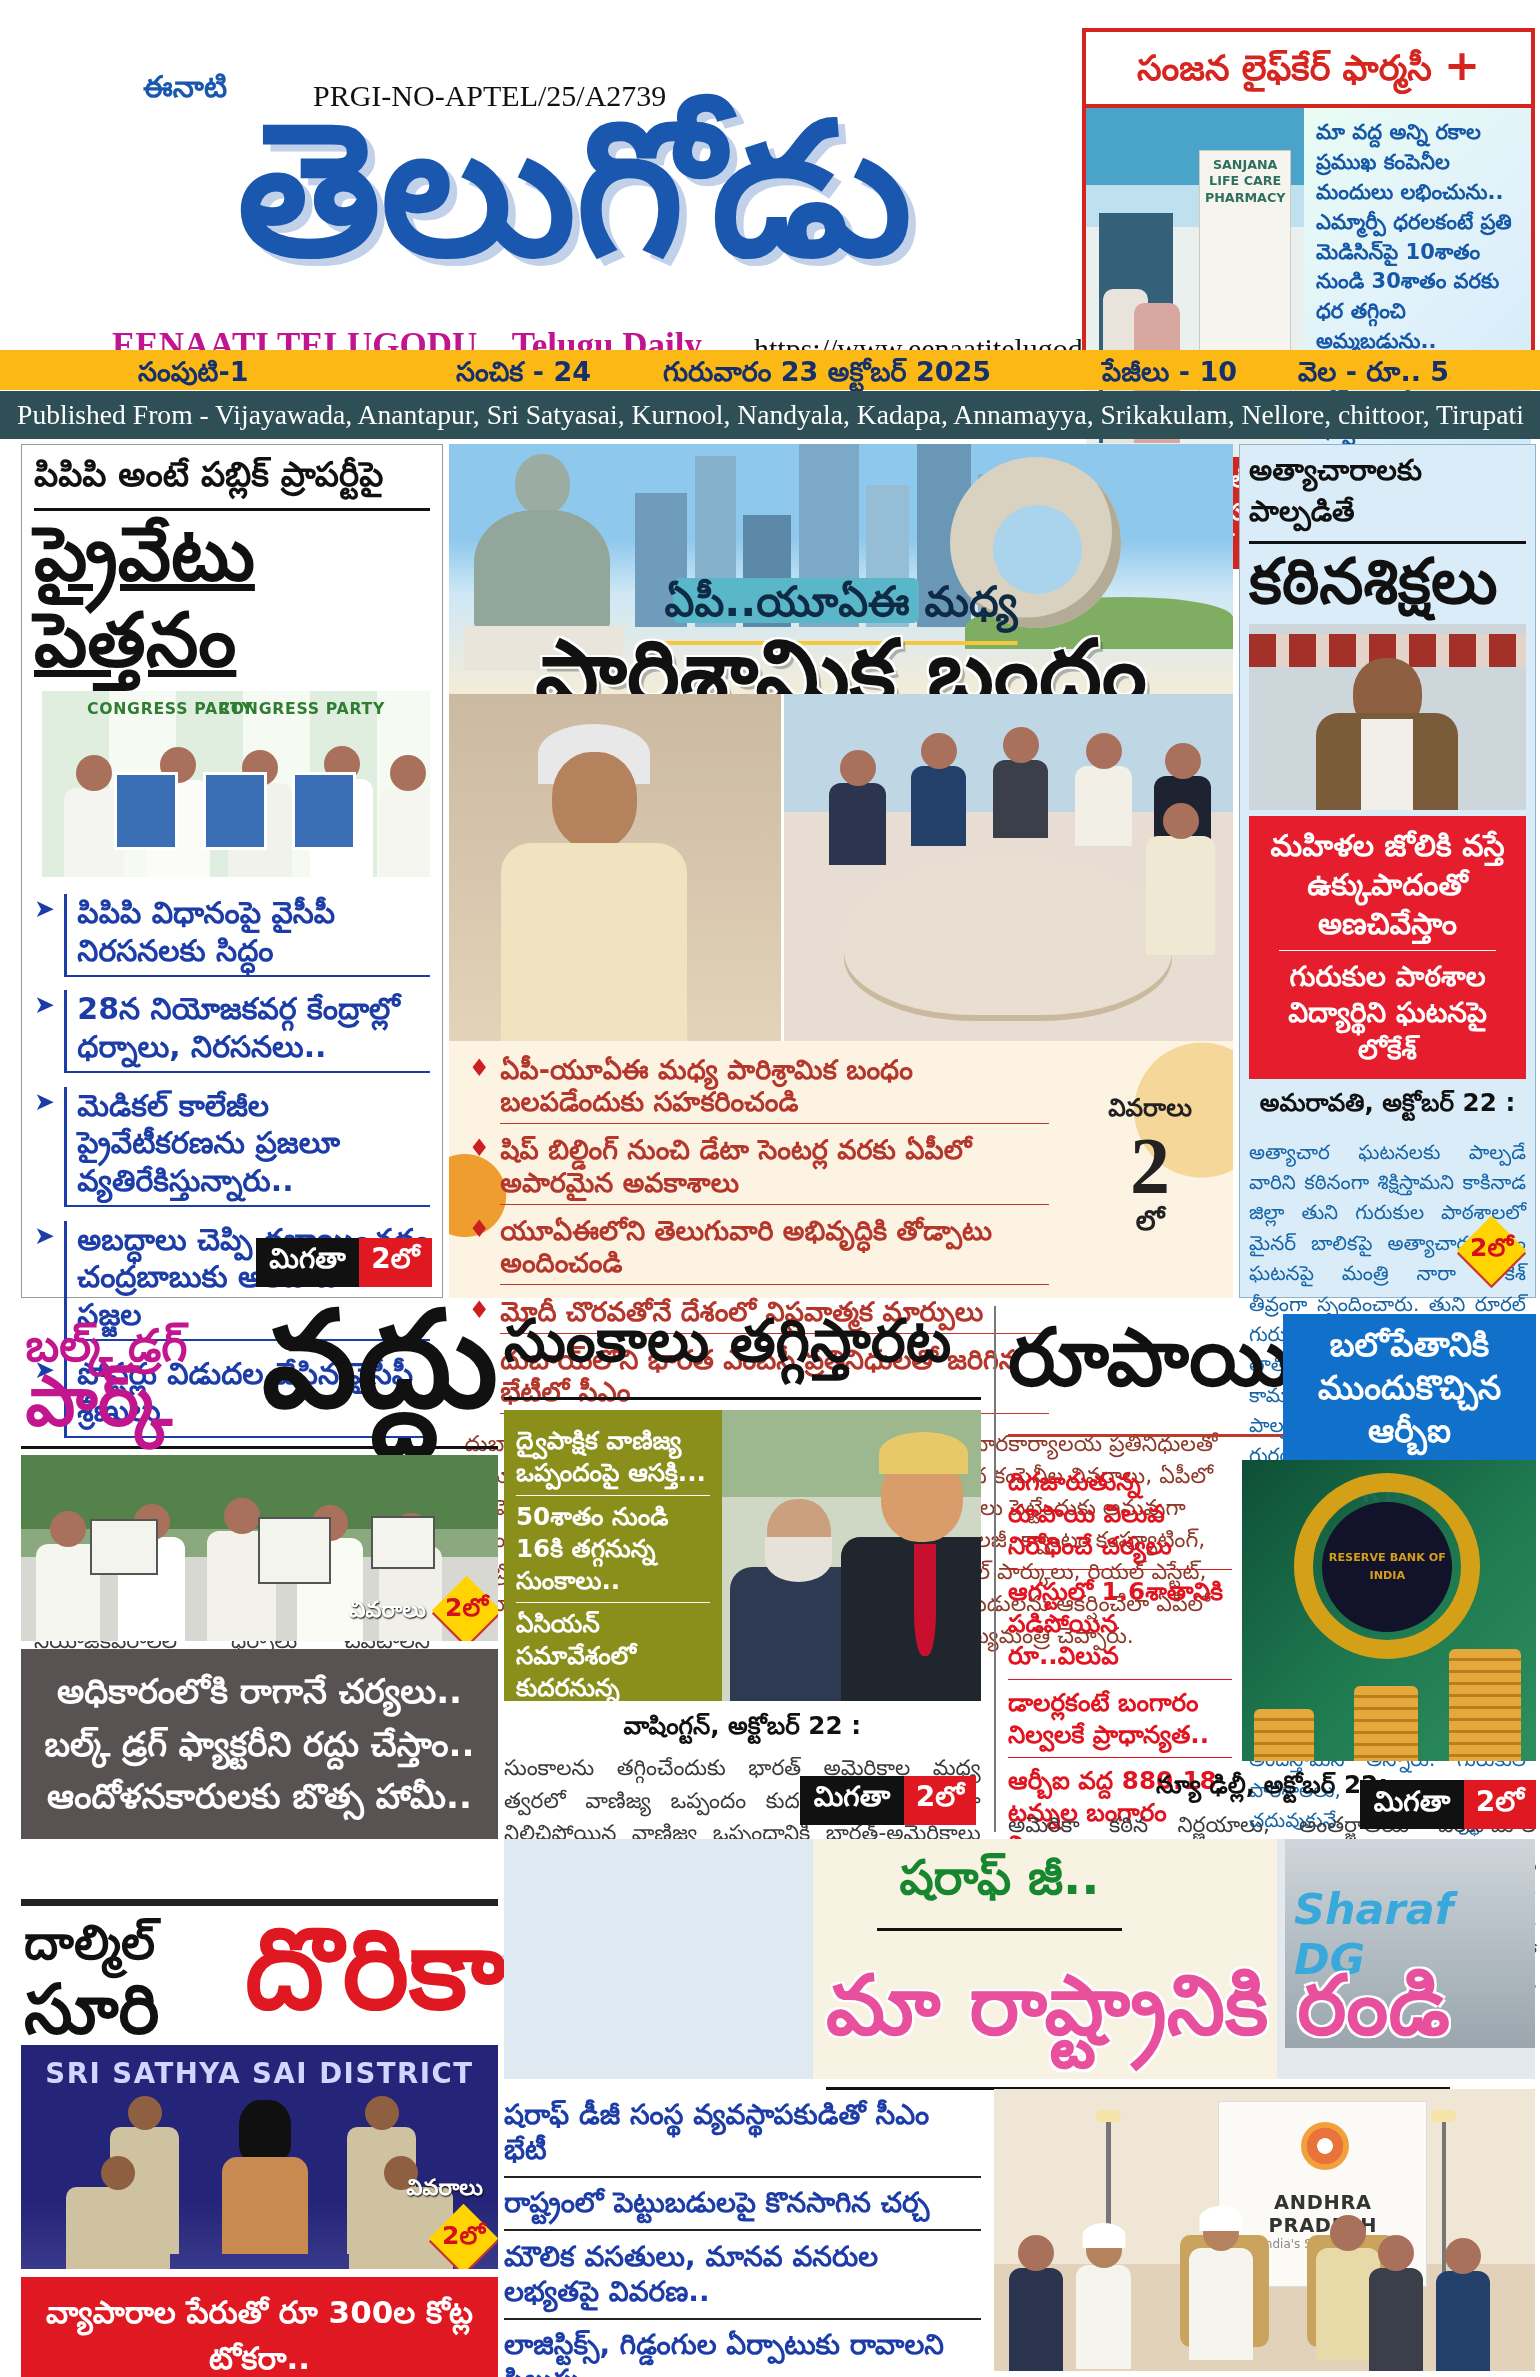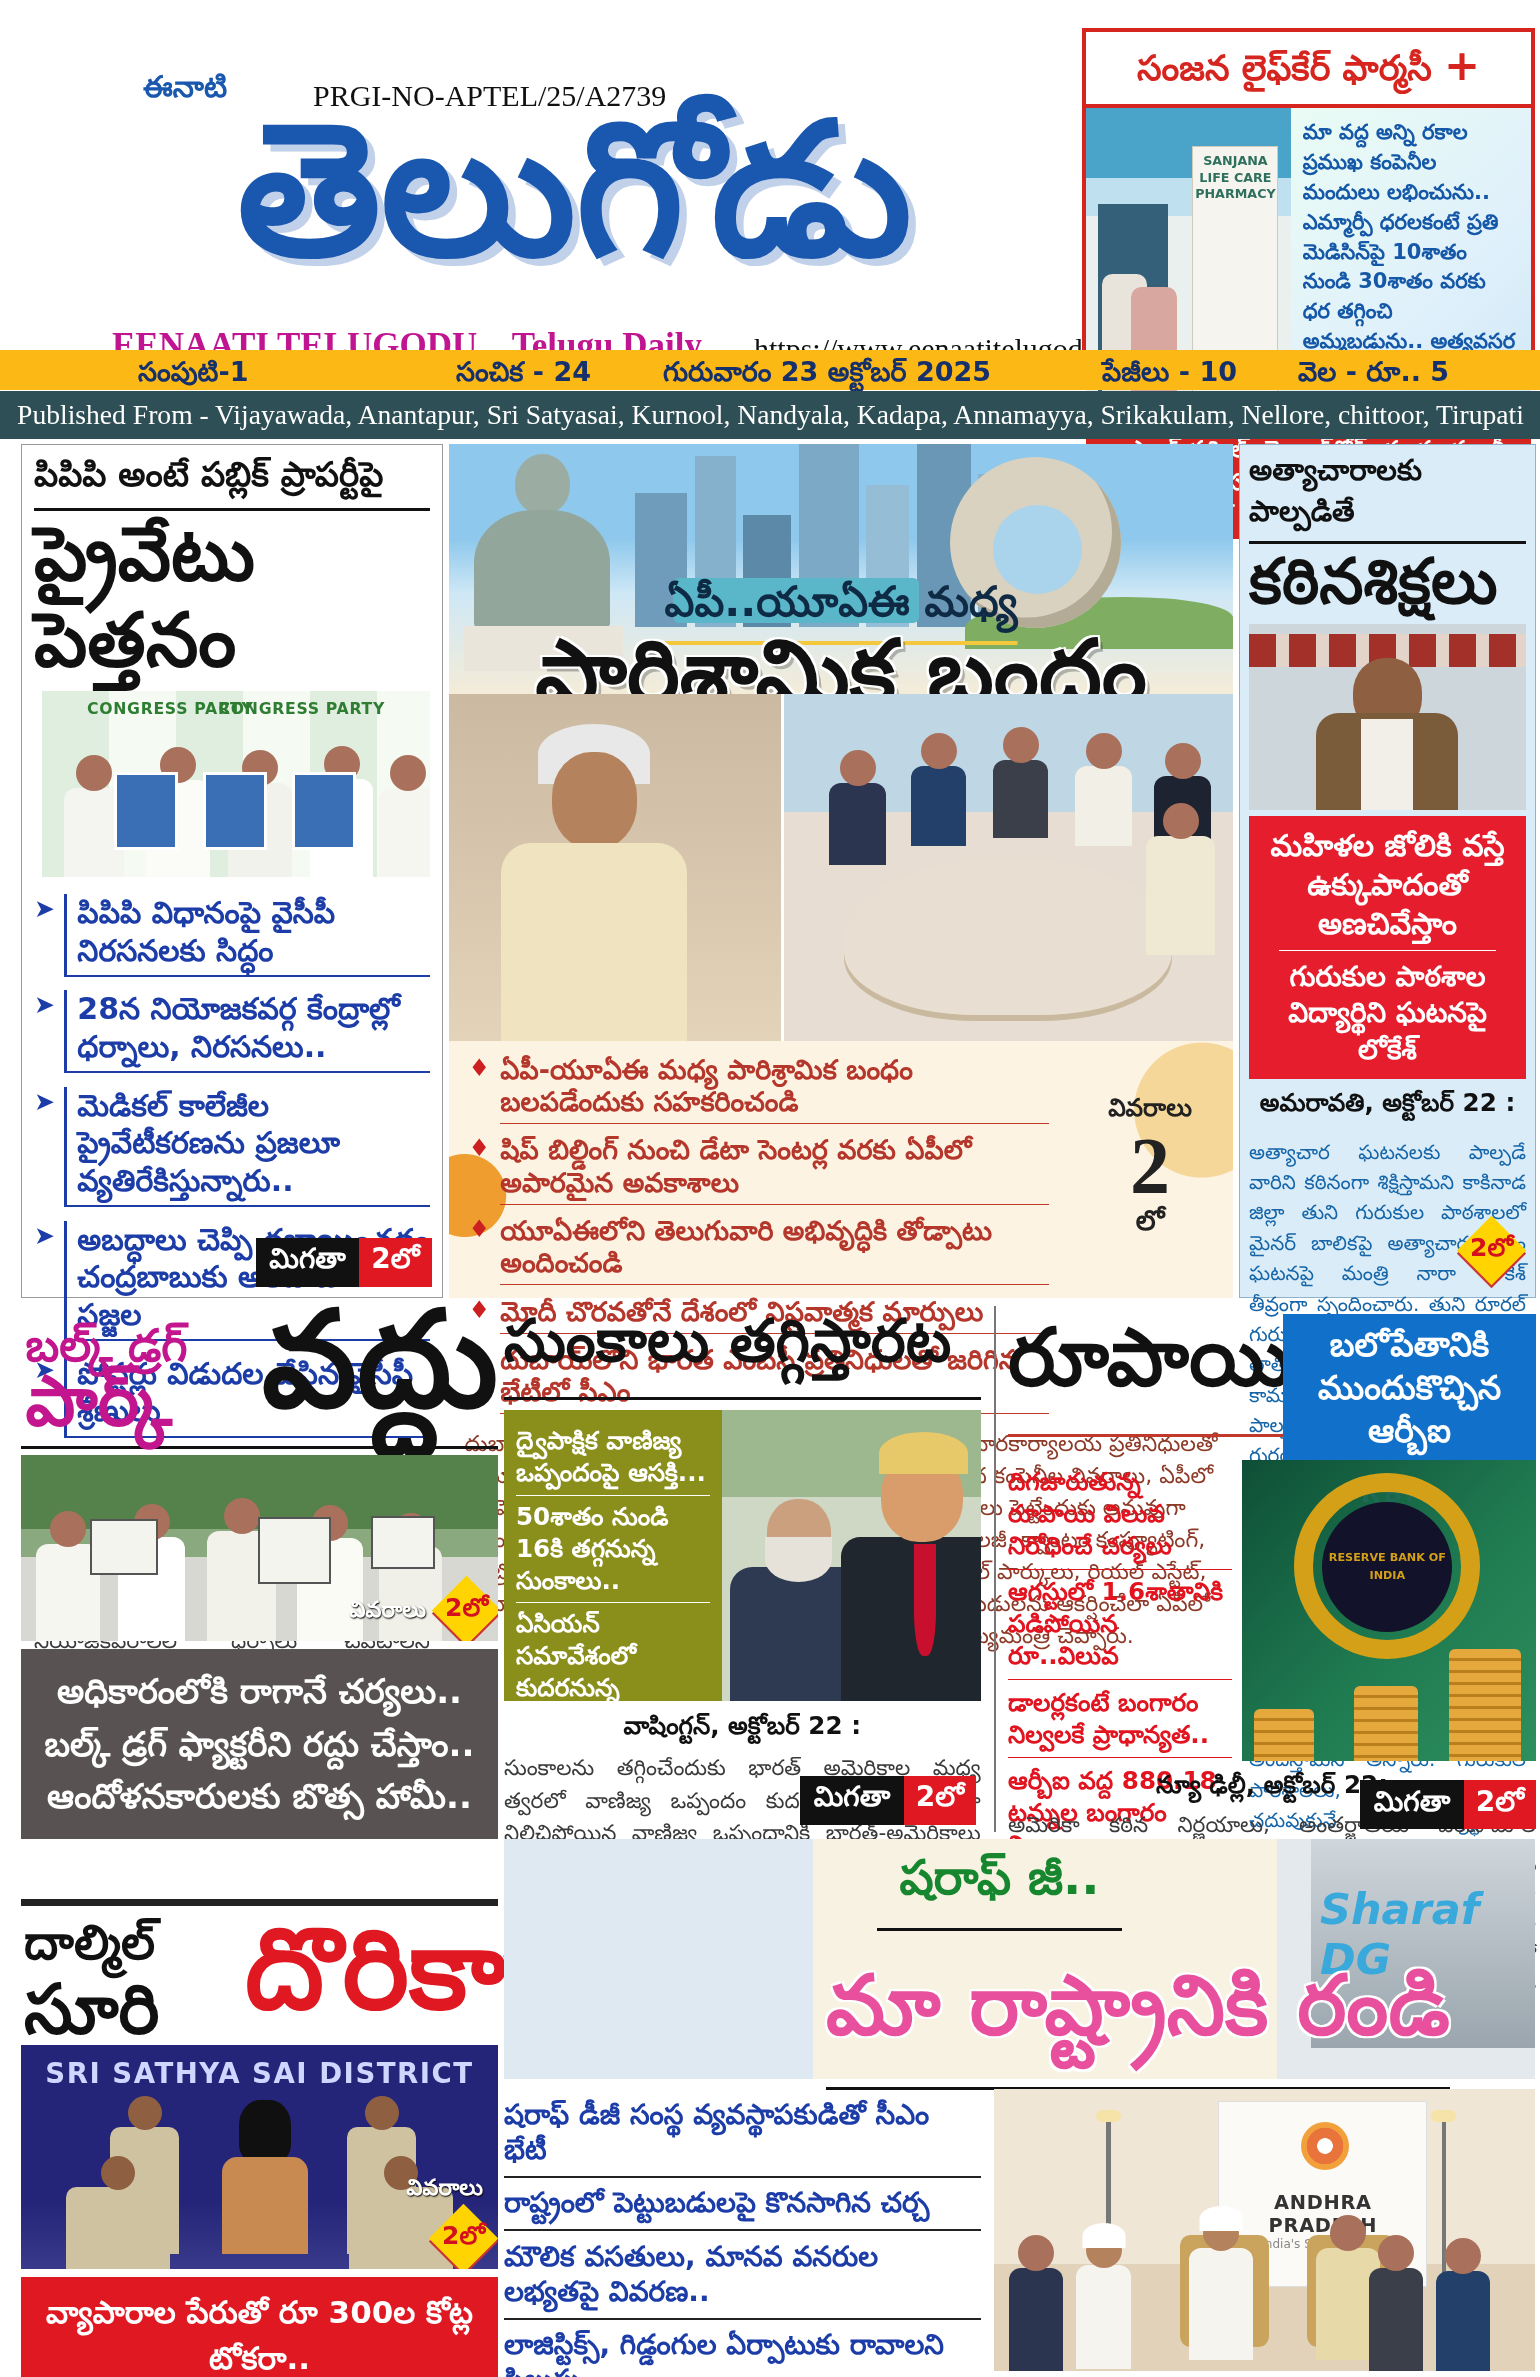--- a/index.html
+++ b/index.html
@@ -1,20 +1,20 @@
 <!DOCTYPE html>
 <html style="font-size:12px"><head>
 <meta charset="utf-8">
 <style>
   html,body{margin:0;padding:0;background:#e8e8e8;}
   #page{position:relative;width:1541px;height:2377px;background:#fff;overflow:hidden;
         font-family:"DejaVu Sans",sans-serif;color:#111;}
   .abs{position:absolute;}
   .serif{font-family:"Liberation Serif",serif;}
-  .ph{position:relative;overflow:hidden;}
+  .ph{position:relative;overflow:hidden;padding-left:26px;}
   
   .kicker-top{left:143px;top:69px;font-size:30px;color:#1a57ae;font-weight:bold;}
   .reg{left:313px;top:79px;font-size:30px;color:#111;}
   .logo{left:75px;top:75px;width:999px;text-align:center;font-size:185px;line-height:1.25;
         font-weight:bold;color:#1a57ae;text-shadow:7.5px 6.7px 0 #c2d1ea;}
   .tagline{left:112px;top:326px;font-size:35px;font-weight:bold;color:#c11490;}
   .site{left:754px;top:332px;font-size:30px;color:#111;}
   
   .ad{left:1082px;top:28px;width:453px;height:337px;border:4.5px solid #d6251f;background:#fff;
       box-sizing:border-box;display:flex;flex-direction:column;}
@@ -46,21 +46,21 @@
       align-items:center;justify-content:center;box-shadow:2.2px 2.2px 0 #c33;}
   .diamond span{transform:rotate(-45deg);color:#d40f1e;font-size:25px;font-weight:bold;}
   .dateline{font-size:24.6px;font-weight:bold;text-align:center;color:#111;}
   .bodytext{font-size:21.6px;line-height:1.5;text-align:justify;color:#3a3a3a;}
   .person{position:absolute;border-radius:12px 12px 0 0;}
   .person::before{content:"";position:absolute;left:50%;transform:translateX(-50%);top:-33px;
       width:36px;height:36px;border-radius:50%;background:#a9715c;}
   
   .ppp{left:21px;top:444px;width:422px;height:854px;border:1.5px solid #999;box-sizing:border-box;padding:9px 12px;}
   .ppp-kicker{font-size:34px;font-weight:bold;border-bottom:3.7px solid #111;padding-bottom:6px;}
-  .ppp-head{font-size:75px;font-weight:bold;line-height:1.15;}
+  .ppp-head{font-size:75px;font-weight:bold;line-height:1.15;text-decoration:underline;}
   .ppp-photo{height:186px;margin-top:7.5px;background:
       repeating-linear-gradient(90deg,#dfeede 0 67px,#f5faf3 67px 134px); margin-left: 8px;}
   .ppp-photo .lbl{position:absolute;top:7.5px;font-size:15.7px;font-weight:bold;color:#2e7d32;letter-spacing:0.7px;}
   .pposter{position:absolute;bottom:27px;width:58px;height:72px;background:#3b6fb5;border:3px solid #fff;}
   .ppp-bullets{margin-top:10.4px;}
   .ppp-bullet{display:flex;align-items:flex-start;padding:6.7px 0;}
   .ppp-bullet .arr{color:#1c3da8;font-size:25px;margin-right:9px;}
   .ppp-bullet .txt{flex:1;border-left:3px solid #1c3da8;border-bottom:2.2px solid #1c3da8;
       padding:0 0 6px 10.4px;font-size:30px;font-weight:bold;color:#1c3da8;line-height:1.25;}
   .ppp .dateline{margin:10.4px 0 6px;}

